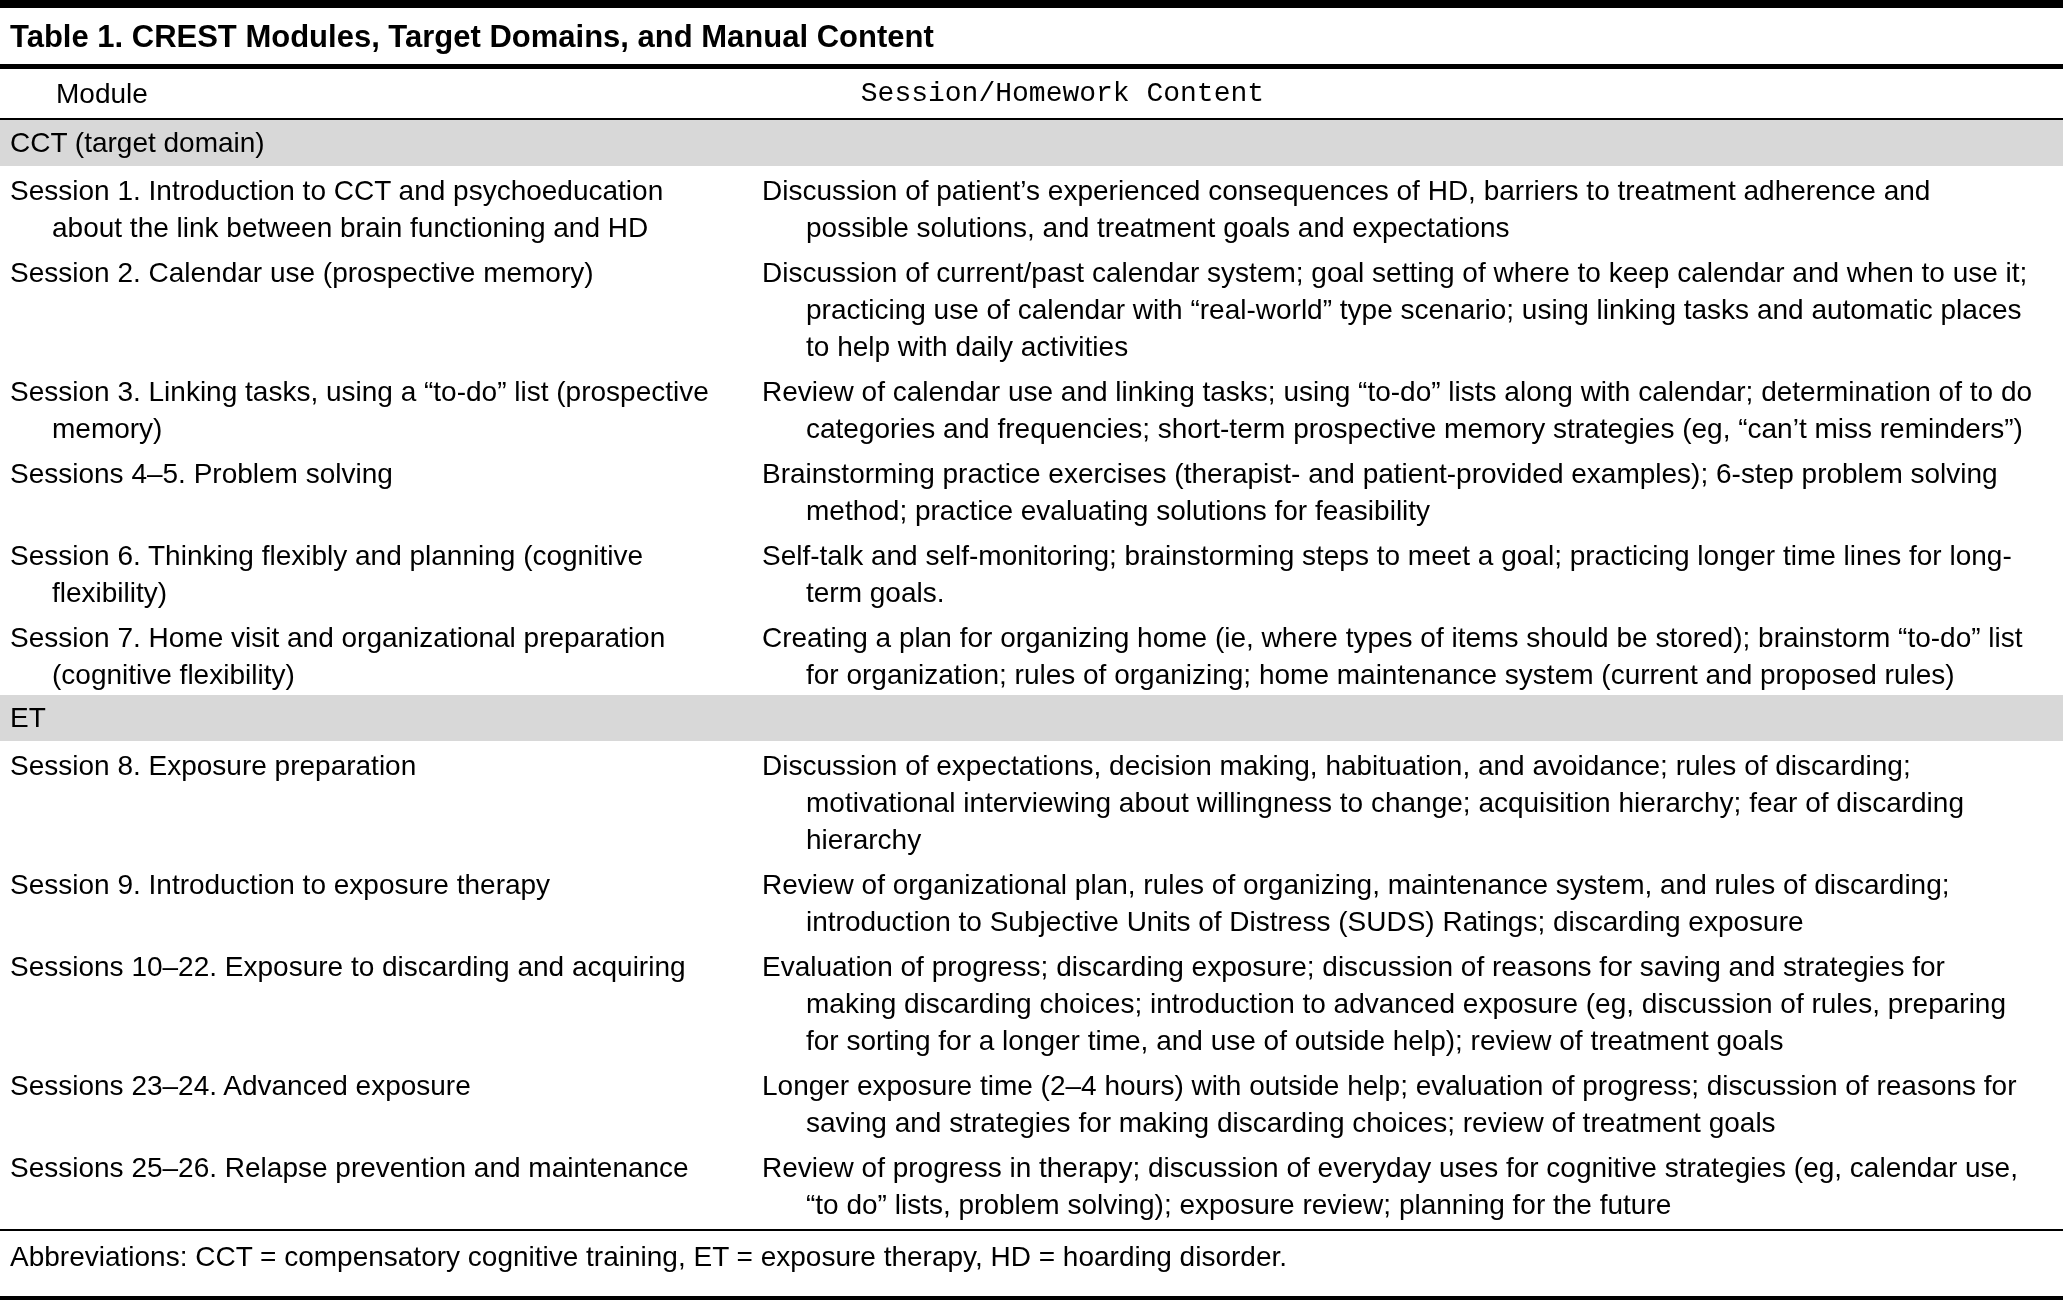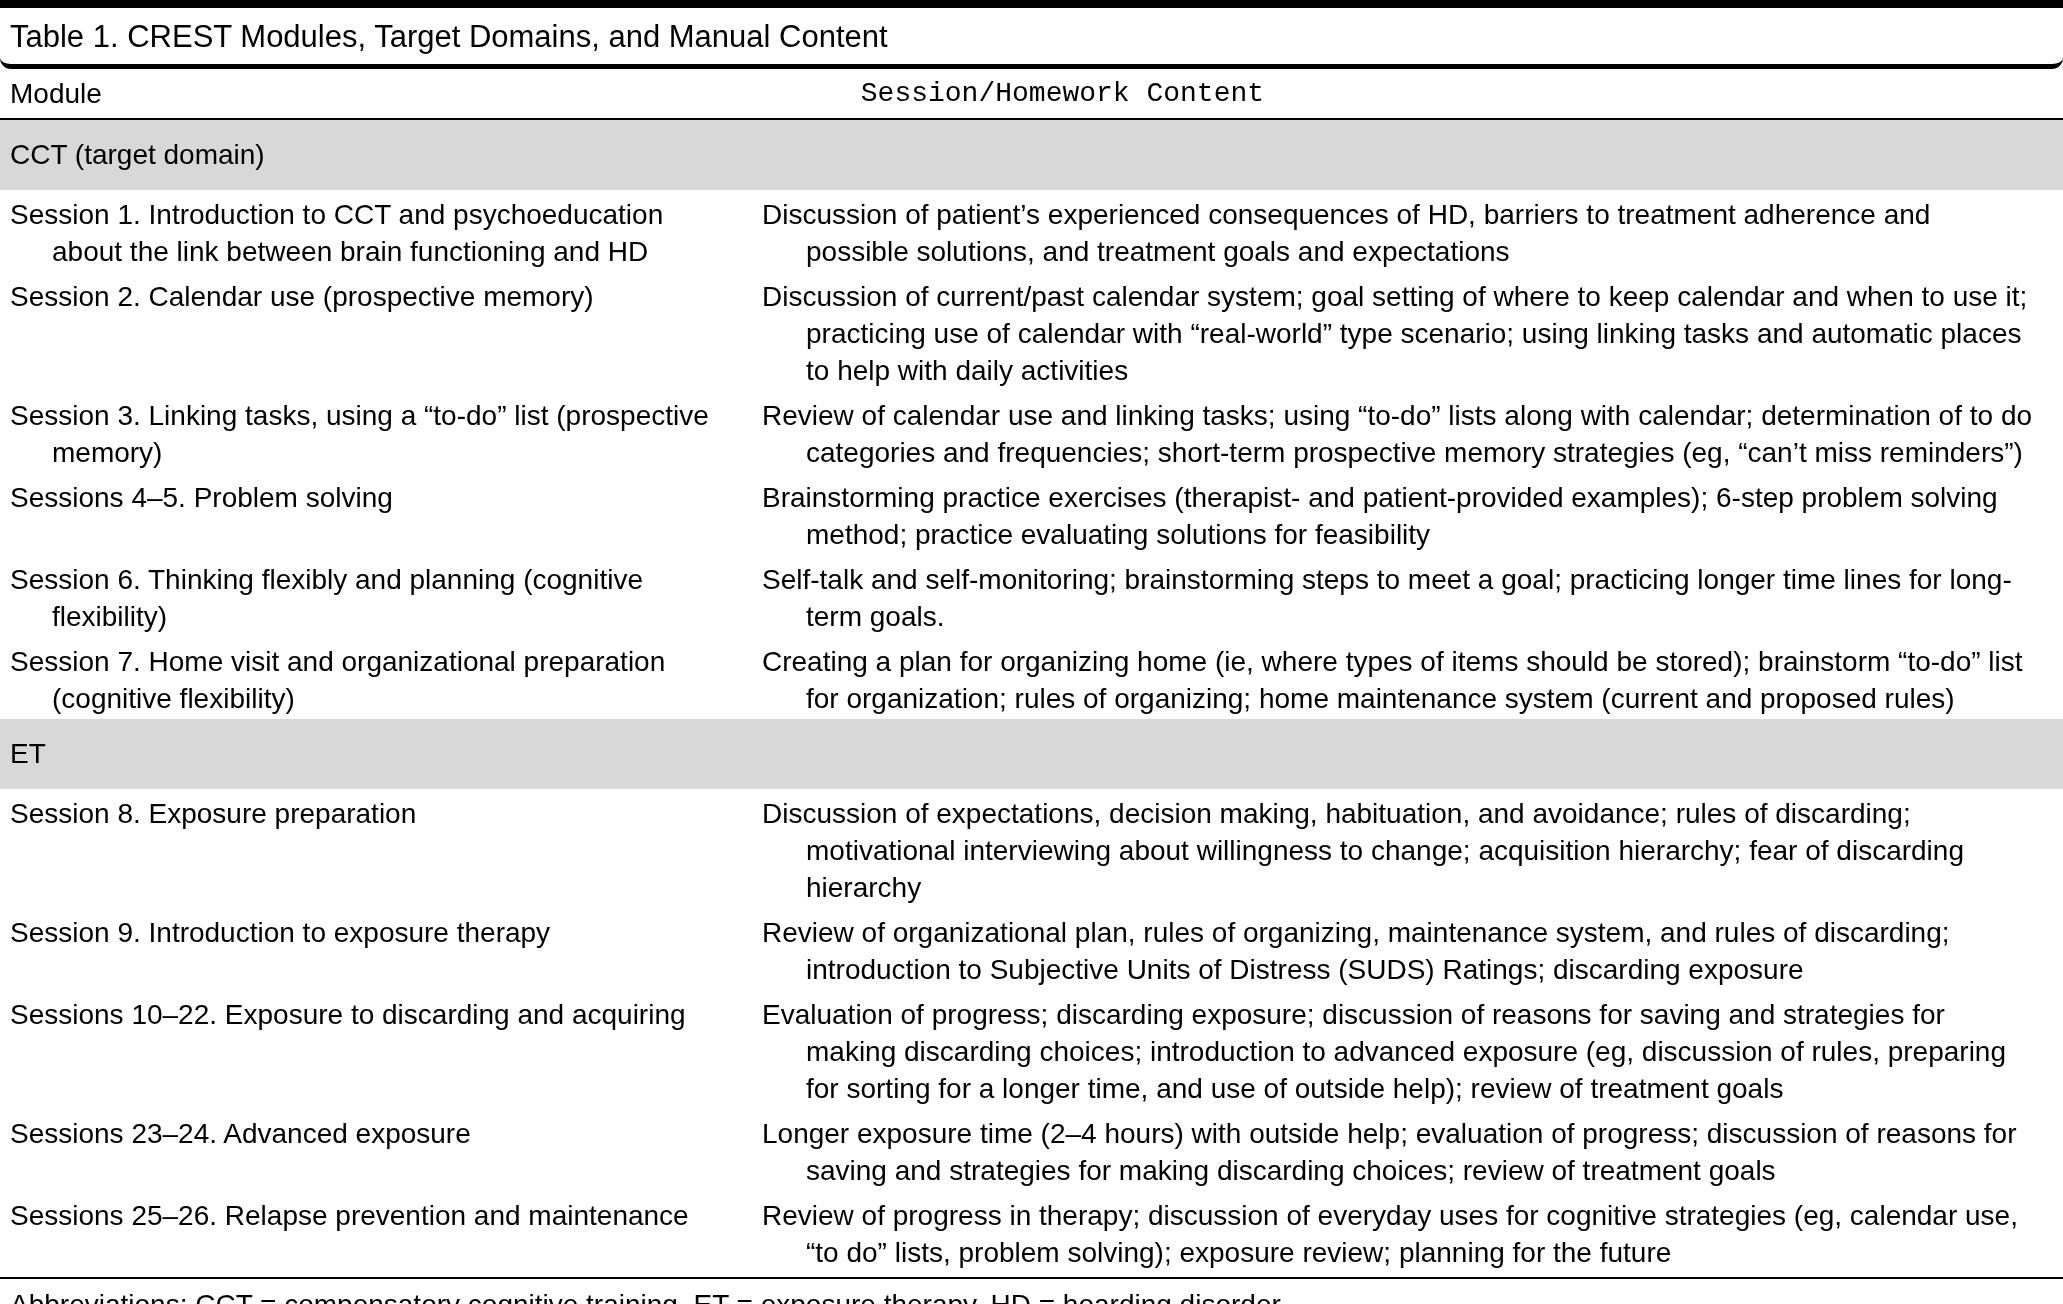--- a/index.html
+++ b/index.html
@@ -6,47 +6,46 @@
   body { font-family: "Liberation Sans", sans-serif; color: #000; }
   .page {
     width: 2063px;
     min-height: 1304px;
     box-sizing: border-box;
     background: #fff;
     border-top: 8px solid #000;
   }
   .title {
     font-size: 31px;
-    font-weight: normal;
+    font-weight: bold;
     padding: 10px 12px 8px 10px;
     border-bottom: 5px solid #000;
     line-height: 38px;
-    border-radius: 11px;
   }
   .header-row {
     position: relative;
     font-size: 28px;
     line-height: 34px;
     padding: 8px 10px 7px 10px;
     border-bottom: 2px solid #000;
   }
-  .header-module { display: inline-block; }
+  .header-module { display: inline-block; margin-left: 46px; }
   .header-content {
     position: absolute;
     left: 51.5%;
     transform: translateX(-50%);
     top: 8px;
     white-space: nowrap;
     font-family: Liberation Mono, monospace;
   }
   .band {
     background: #d8d8d8;
     font-size: 28px;
     line-height: 34px;
-    padding: 18px 10px;
+    padding: 6px 10px;
   }
   .row {
     display: flex;
     font-size: 28px;
     line-height: 37px;
     padding: 6px 16px 2px 0;
   }
   .cell { box-sizing: border-box; }
   .mod {
     flex: none;

